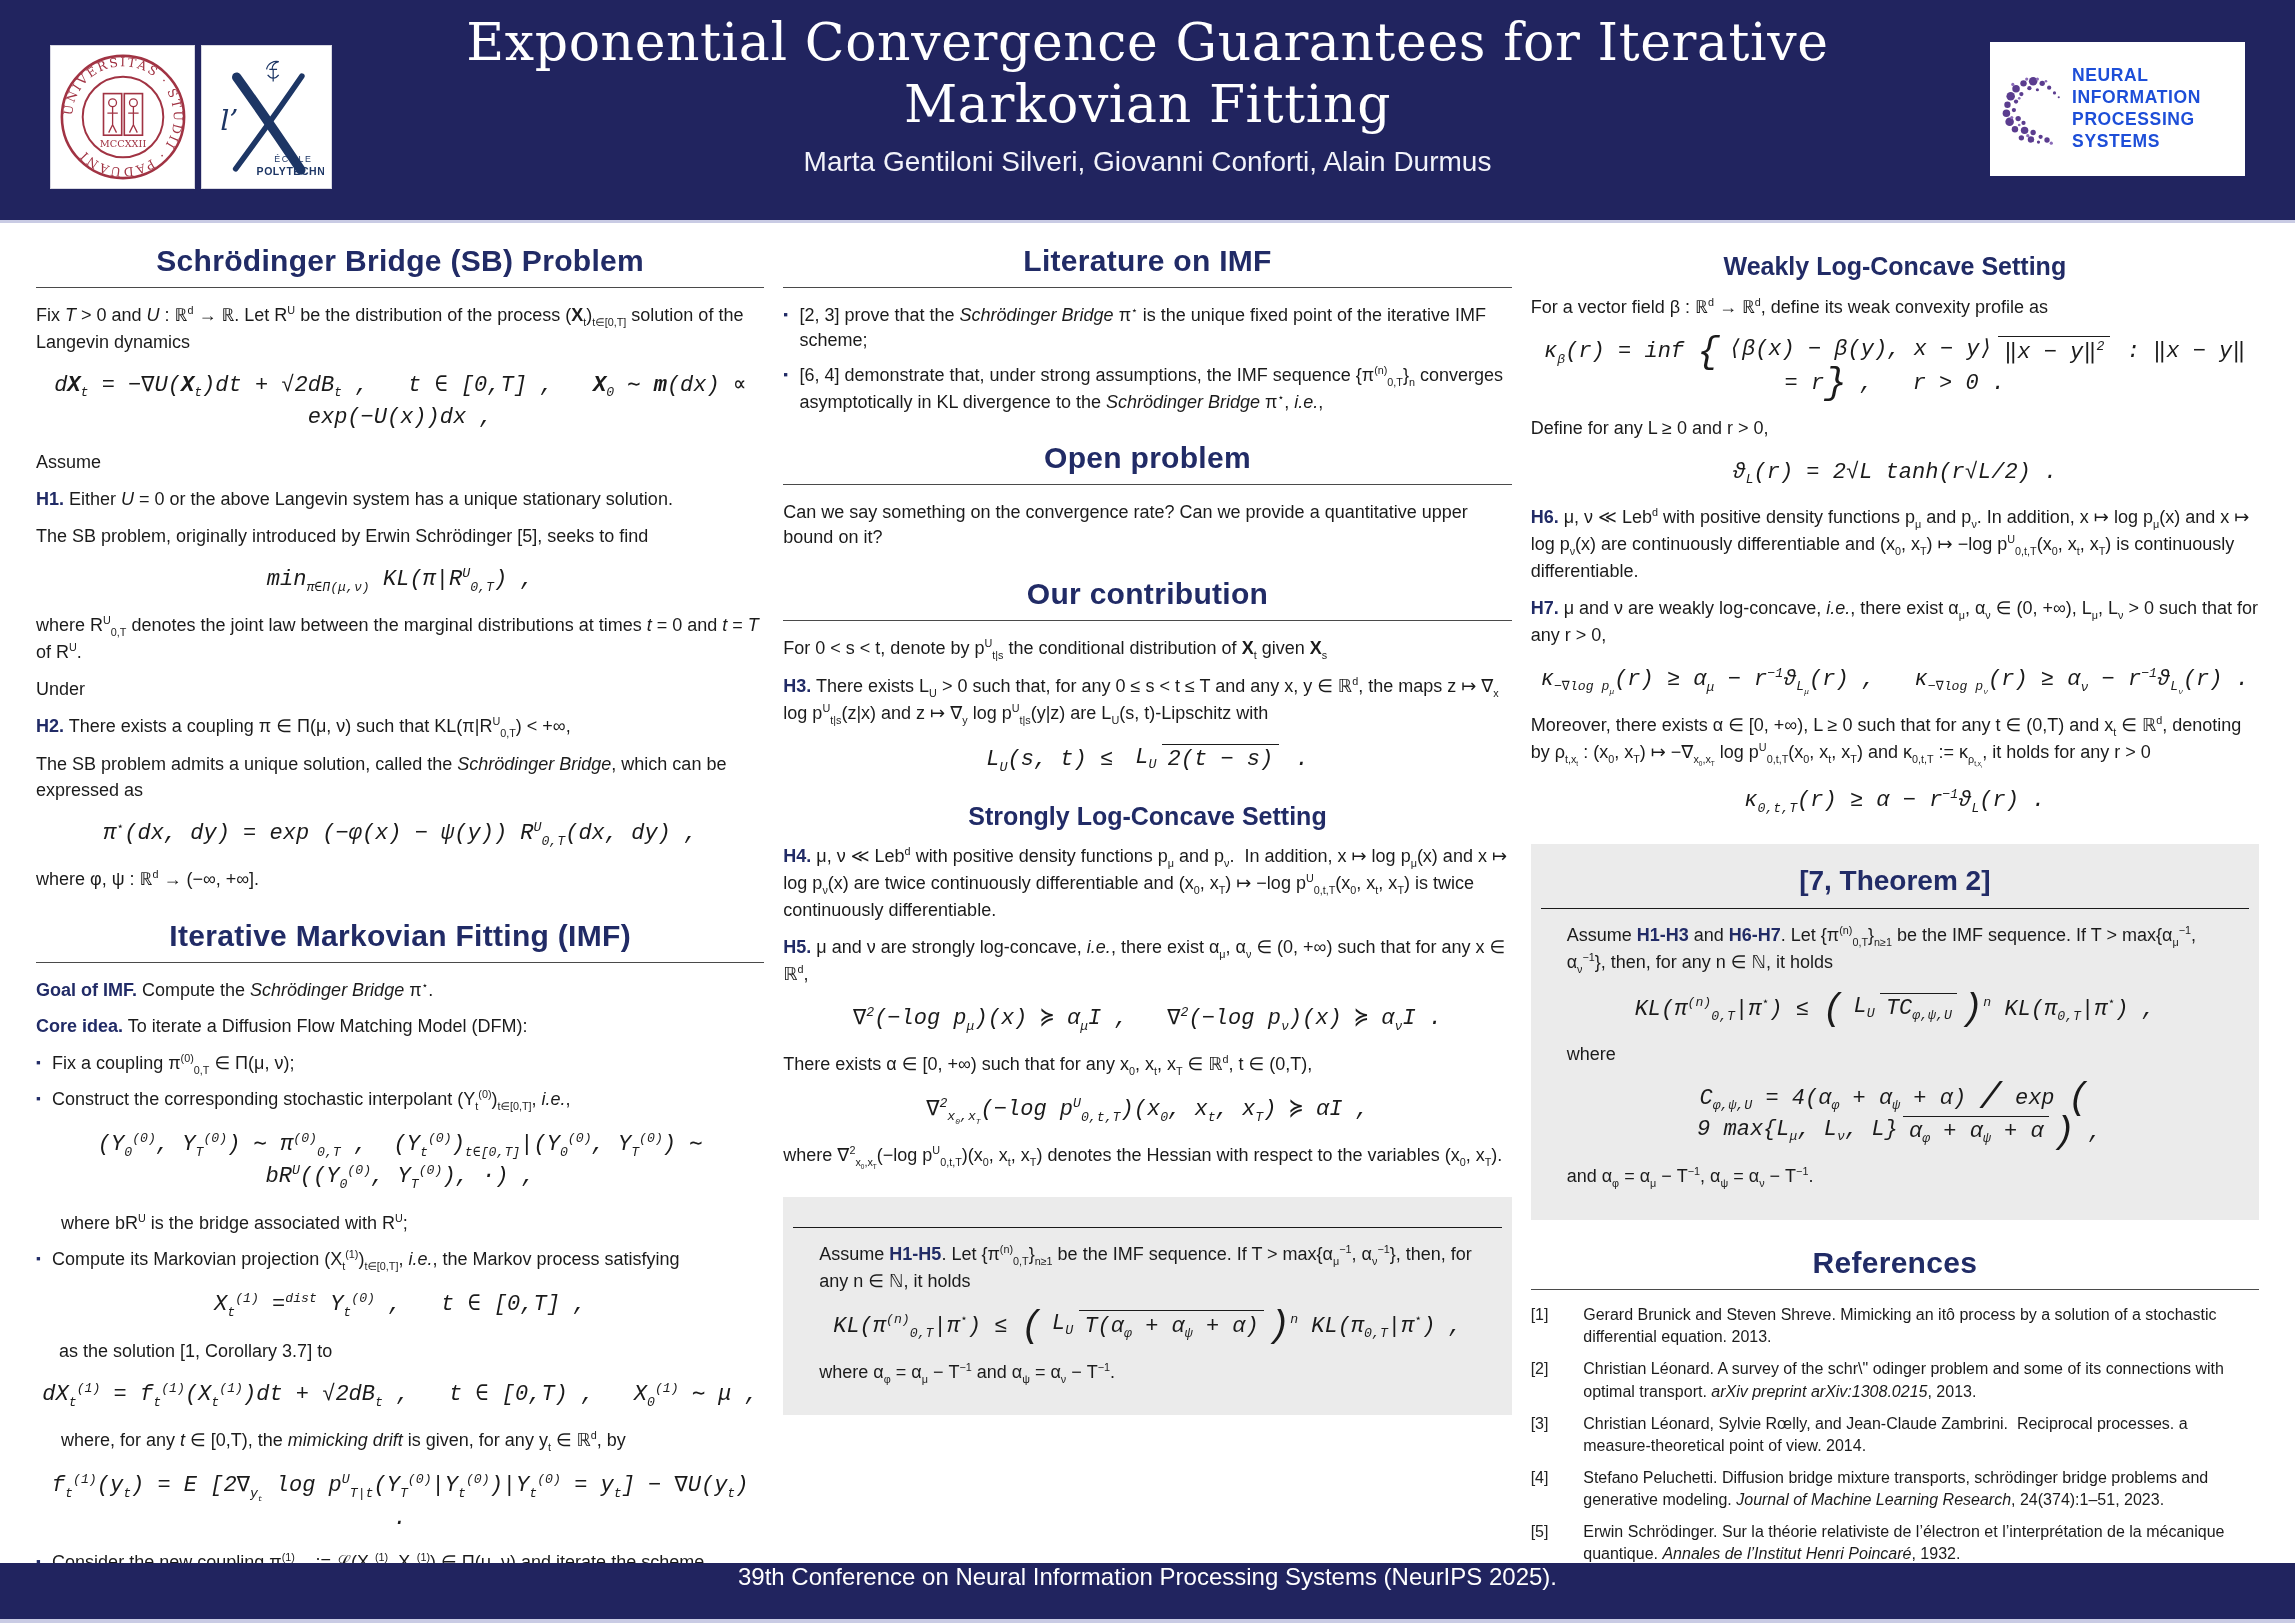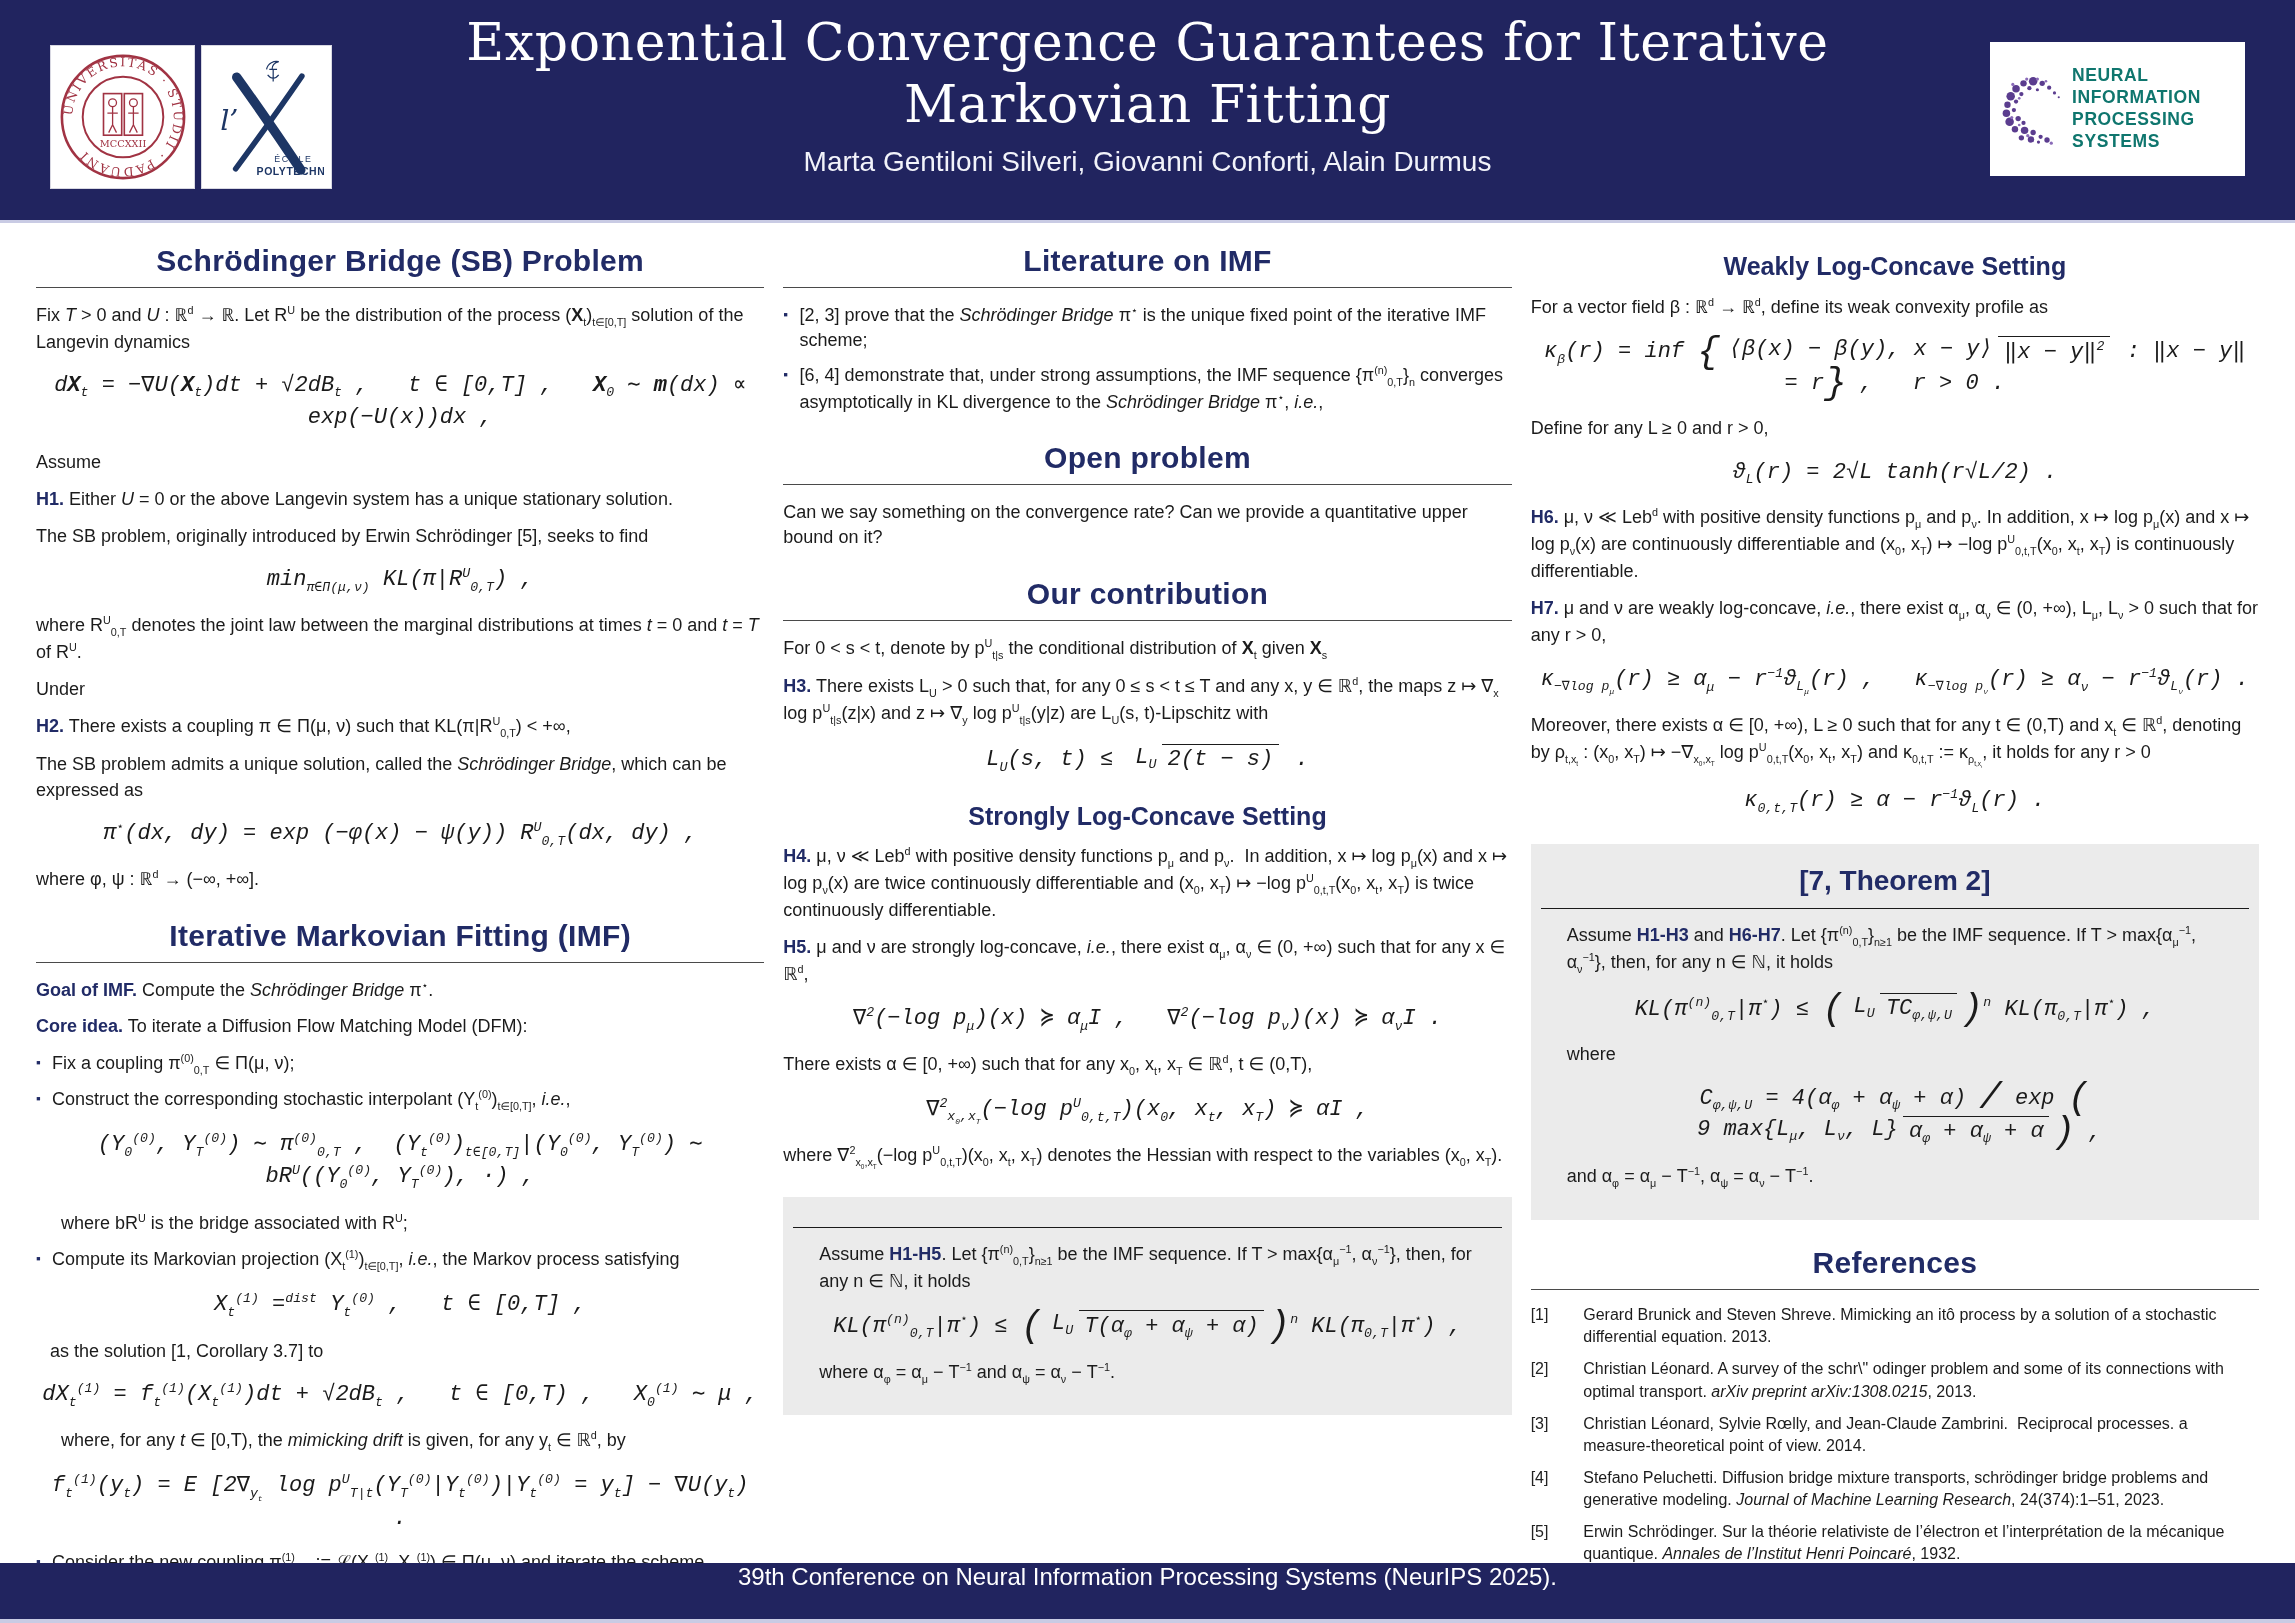--- a/index.html
+++ b/index.html
@@ -26,21 +26,21 @@
   .title-wrap h1{
     margin:0;font-family:"DejaVu Serif", serif;font-weight:500;
     font-size:52px;line-height:1.18;letter-spacing:0.6px;
   }
   .authors{margin-top:11.3px;font-size:28px;font-weight:400;color:#f2f3fa;}
   .logo-row{position:absolute;left:50px;top:45px;display:flex;gap:5.6px;}
   .logo-card{background:#fff;border:1.1px solid #d8d8e2;display:flex;align-items:center;justify-content:center;}
   .card-unipd{width:145px;height:144px;}
   .card-poly{width:131px;height:144px;}
   .card-neurips{position:absolute;right:50px;top:42px;width:255px;height:134px;background:#fff;display:flex;align-items:center;padding:5.6px 10px;gap:8px;}
-  .neurips-text{font-size:17.5px;font-weight:600;color:#0f766e;letter-spacing:0.6px;line-height:1.25;}
+  .neurips-text{font-size:17.5px;font-weight:600;color:#1d4ed8;letter-spacing:0.6px;line-height:1.25;}
   
   main{
     position:absolute;top:227px;bottom:61px;left:0;right:0;
     padding:17px 36px 0;display:grid;grid-template-columns:1fr 1fr 1fr;column-gap:19px;
     overflow:hidden;
   }
   .col{min-width:0;}
   .sec{
     margin:0;text-align:center;color:var(--heading);
     font-size:30px;font-weight:700;letter-spacing:0.3px;
@@ -204,21 +204,21 @@
         </div>
       <div class="bullet">
           <div class="body-text" style="margin:0">Construct the corresponding stochastic interpolant (Y<sub>t</sub><sup>(0)</sup>)<sub>t∈[0,T]</sub>, <i>i.e.</i>,</div>
         </div>
       <div class="eq">(Y<sub>0</sub><sup>(0)</sup>, Y<sub>T</sub><sup>(0)</sup>) ∼ π<sup>(0)</sup><sub>0,T</sub> ,&nbsp;&nbsp;(Y<sub>t</sub><sup>(0)</sup>)<sub>t∈[0,T]</sub>|(Y<sub>0</sub><sup>(0)</sup>, Y<sub>T</sub><sup>(0)</sup>) ∼ bR<sup>U</sup>((Y<sub>0</sub><sup>(0)</sup>, Y<sub>T</sub><sup>(0)</sup>), ·) ,</div>
       <p class="body-text" style="margin-left:25px">where bR<sup>U</sup> is the bridge associated with R<sup>U</sup>;</p>
       <div class="bullet">
           <div class="body-text" style="margin:0">Compute its Markovian projection (X<sub>t</sub><sup>(1)</sup>)<sub>t∈[0,T]</sub>, <i>i.e.</i>, the Markov process satisfying</div>
         </div>
       <div class="eq">X<sub>t</sub><sup>(1)</sup> =<sup>dist</sup> Y<sub>t</sub><sup>(0)</sup> ,&nbsp;&nbsp;&nbsp;t ∈ [0,T] ,</div>
-      <p class="body-text" style="margin-left:14px">as the solution [1, Corollary 3.7] to</p>
+      <p class="body-text" style="margin-left:23px">as the solution [1, Corollary 3.7] to</p>
       <div class="eq">dX<sub>t</sub><sup>(1)</sup> = f<sub>t</sub><sup>(1)</sup>(X<sub>t</sub><sup>(1)</sup>)dt + √2dB<sub>t</sub> ,&nbsp;&nbsp;&nbsp;t ∈ [0,T) ,&nbsp;&nbsp;&nbsp;X<sub>0</sub><sup>(1)</sup> ∼ μ ,</div>
       <p class="body-text" style="margin-left:25px">where, for any <i>t</i> ∈ [0,T), the <i>mimicking drift</i> is given, for any y<sub>t</sub> ∈ ℝ<sup>d</sup>, by</p>
       <div class="eq">f<sub>t</sub><sup>(1)</sup>(y<sub>t</sub>) = E [2∇<sub>y<sub>t</sub></sub> log p<sup>U</sup><sub>T|t</sub>(Y<sub>T</sub><sup>(0)</sup>|Y<sub>t</sub><sup>(0)</sup>)|Y<sub>t</sub><sup>(0)</sup> = y<sub>t</sub>] − ∇U(y<sub>t</sub>) .</div>
       <div class="bullet">
           <div class="body-text" style="margin:0">Consider the new coupling π<sup>(1)</sup><sub>0,T</sub> := ℒ(X<sub>0</sub><sup>(1)</sup>, X<sub>T</sub><sup>(1)</sup>) ∈ Π(μ, ν) and iterate the scheme.</div>
         </div>
     </section>
 
     <section class="col">
       <h2 class="sec">Literature on IMF</h2>

